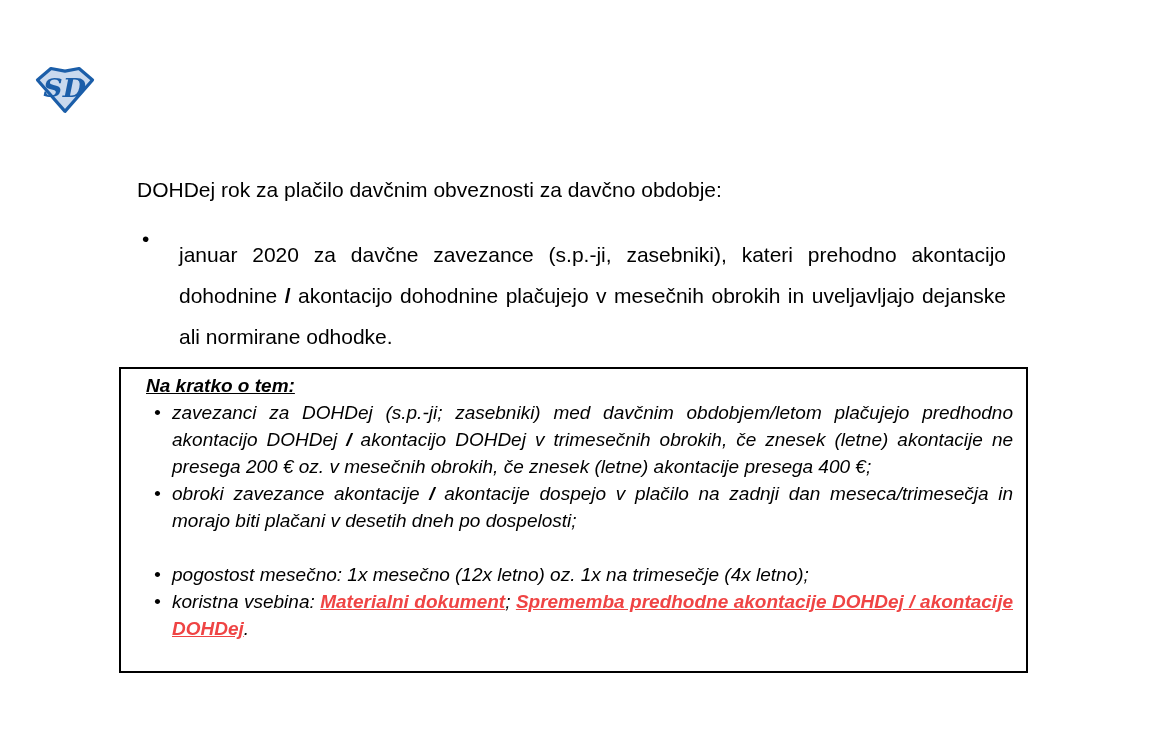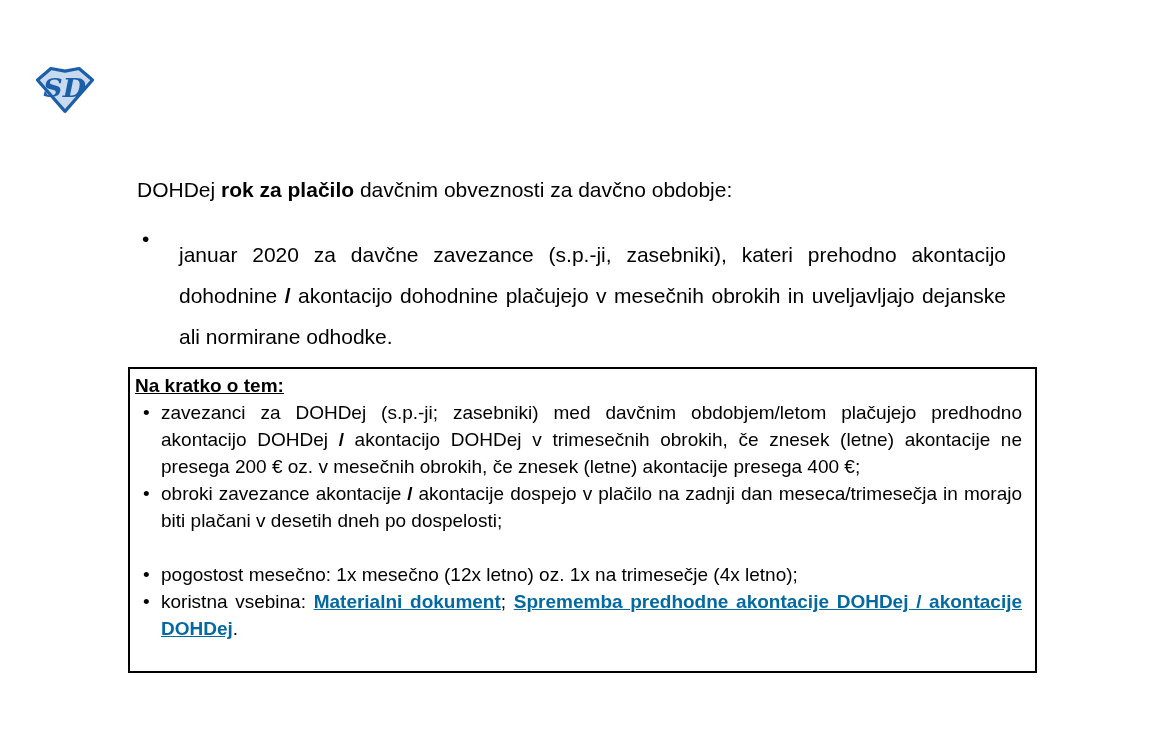--- a/index.html
+++ b/index.html
@@ -31,21 +31,21 @@
     position: absolute;
     left: 137px;
     top: 176px;
     width: 885px;
   }
   .intro {
     margin: 0 0 14px 0;
     font-size: 21px;
     line-height: 28px;
   }
-  .intro b { font-weight: bold; }
+  .intro b { font-weight: normal; }
 
   .bullet-row {
     display: flex;
     align-items: flex-start;
   }
   .intro-bullet-row {
     margin-top: 10px;
     padding-left: 5px;
   }
   .intro-bullet-row .marker {
@@ -59,27 +59,28 @@
     margin: 16px;
     font-size: 21px;
     line-height: 41px;
     text-align: justify;
   }
   .bullet-text b { font-weight: bold; }
 
   
   .box {
     position: absolute;
-    left: 128px;
+    left: 119px;
     top: 367px;
     width: 909px;
     min-height: 306px;
     box-sizing: border-box;
     border: 2px solid #000000;
-    padding: 3px 13px 8px 5px;
+    padding: 3px 13px 8px 25px;
+    font-style: italic;
     font-size: 19px;
     line-height: 27px;
   }
   .box-title {
     margin: 0;
     font-weight: bold;
   }
   .box-title .u { text-decoration: underline; }
 
   .box .bullet-row { padding-left: 8px; }
@@ -89,21 +90,21 @@
     line-height: 27px;
   }
   .box .bullet-text {
     flex: 1;
     margin: 0;
     text-align: justify;
   }
   .spacer-line { height: 27px; }
 
   a.doc-link {
-    color: #0369a1;
+    color: #ef4444;
     text-decoration: underline;
     font-weight: bold;
     cursor: pointer;
   }
   .box .bullet-text b { font-weight: bold; }
 </style>
 </head>
 <body>
 
 <div class="logo">

